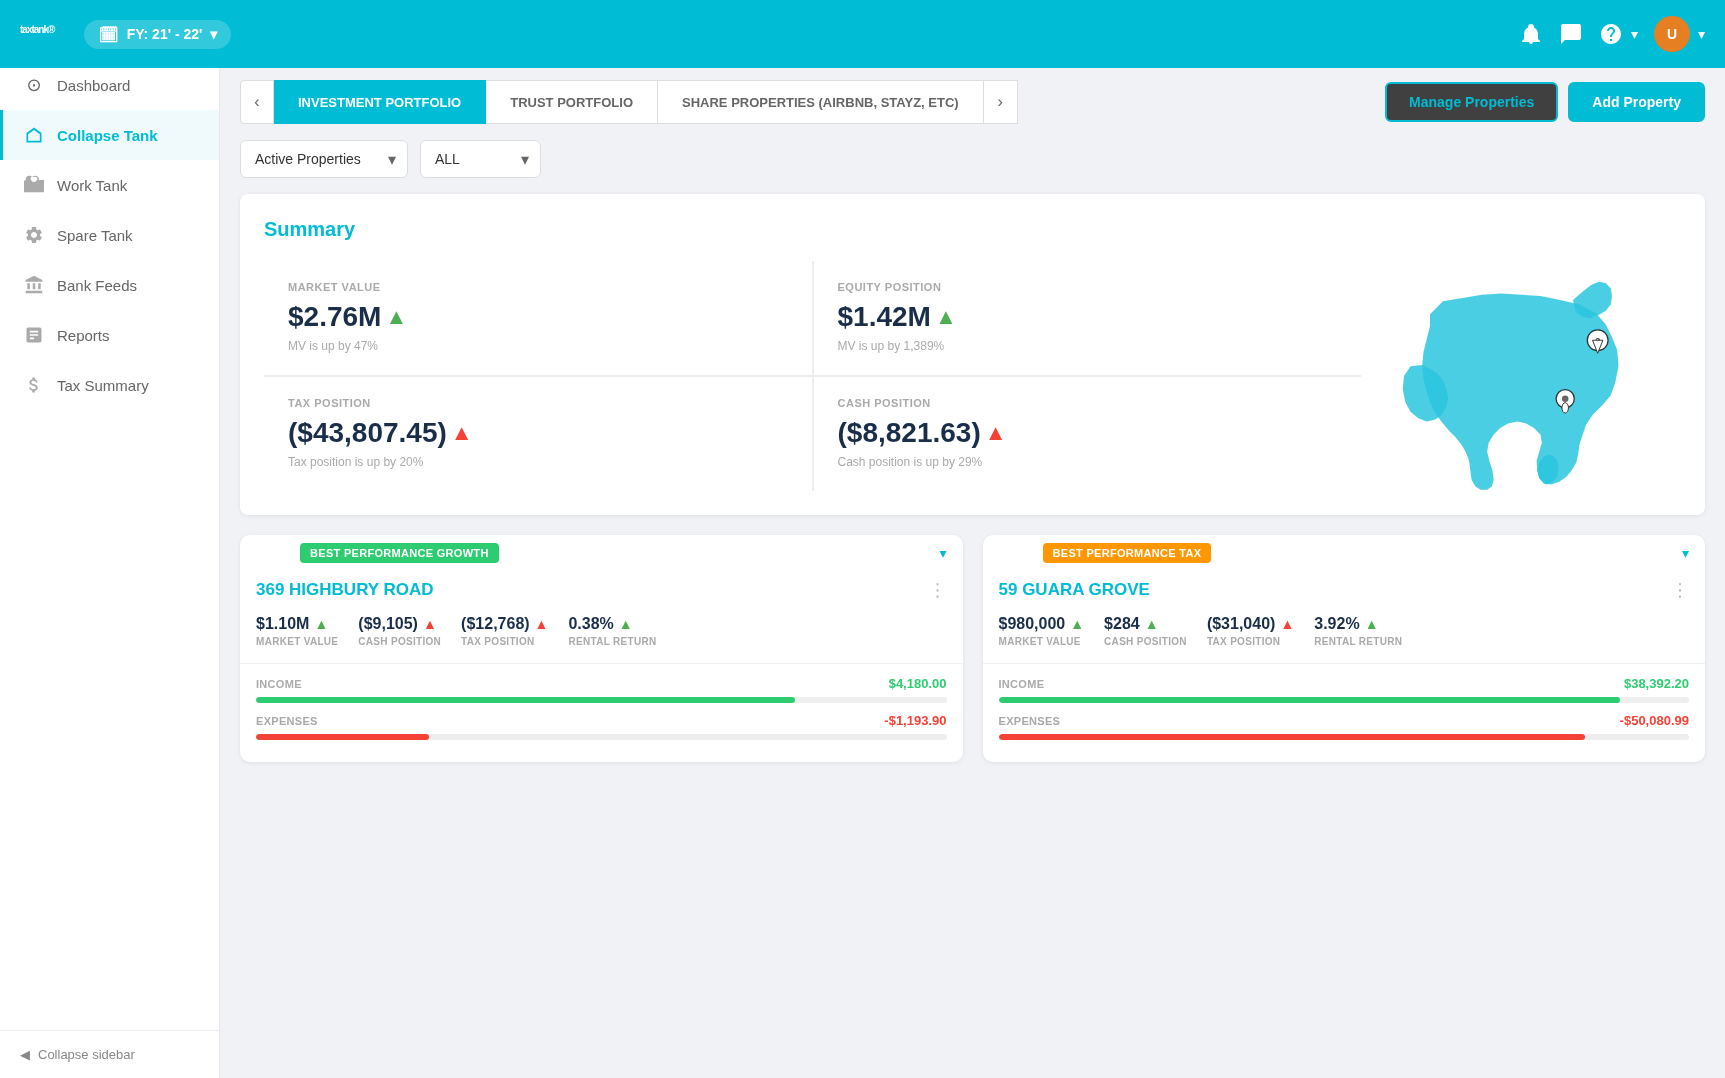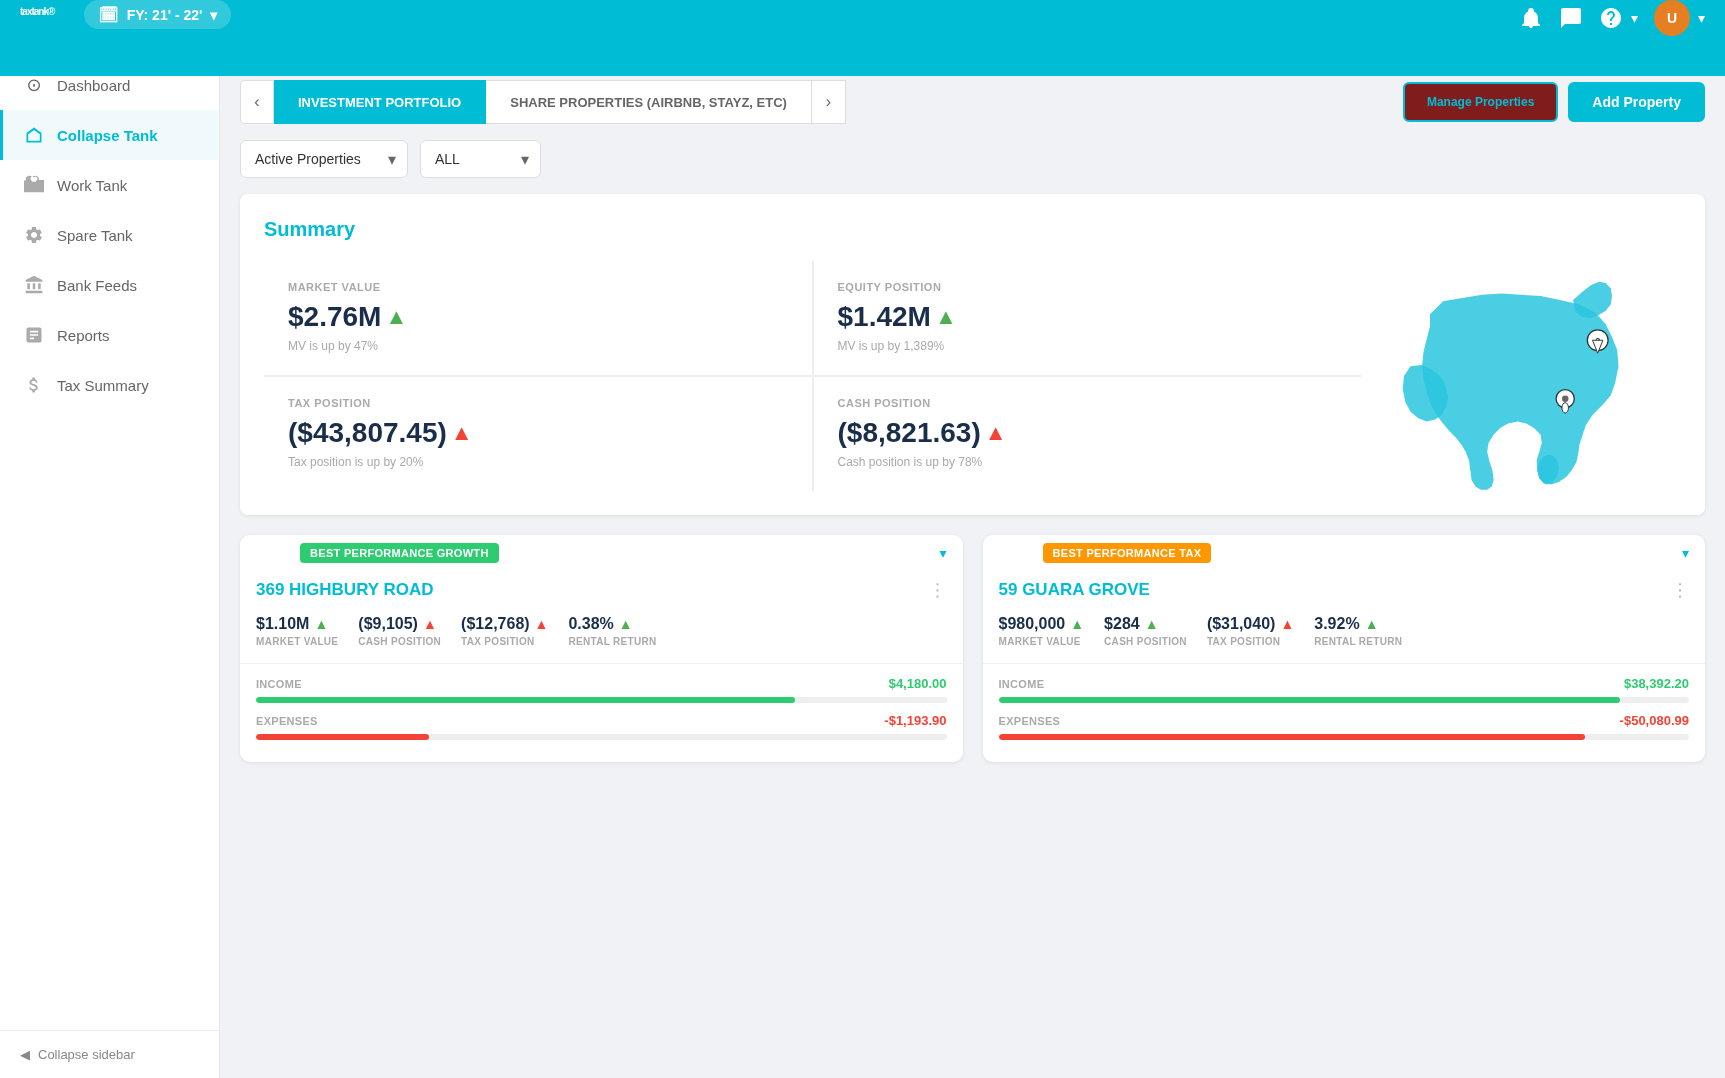--- a/index.html
+++ b/index.html
@@ -1,23 +1,23 @@
 <!DOCTYPE html>
 <html><head>
   <meta charset="utf-8">
   <style>
     * { margin: 0; padding: 0; box-sizing: border-box; }
     body { font-family: 'Segoe UI', Arial, sans-serif; background: #f0f2f5; width: 1725px; min-height: 1078px; overflow-x: hidden; }
 
     
     .header {
       background: #00bcd4;
-      height: 76px;
-      display: flex;
-      align-items: flex-start;
+      height: 68px;
+      display: flex;
+      align-items: center;
       padding: 0 20px;
       position: fixed;
       top: 0; left: 0; right: 0;
       z-index: 100;
     }
     .logo {
       color: white;
       font-size: 28px;
       font-weight: 900;
       letter-spacing: -1px;
@@ -178,26 +178,26 @@
       cursor: pointer;
       color: #666;
       font-size: 16px;
     }
     .tabs-actions {
       margin-left: auto;
       display: flex;
       gap: 10px;
     }
     .btn-manage {
-      background: #7f1d1d;
+      background: #404040;
       border: 2px solid #00bcd4;
       color: #00bcd4;
       padding: 10px 22px;
       border-radius: 6px;
-      font-size: 12px;
+      font-size: 14px;
       font-weight: 700;
       cursor: pointer;
     }
     .btn-add {
       background: #00bcd4;
       border: 2px solid #00bcd4;
       color: white;
       padding: 10px 22px;
       border-radius: 6px;
       font-size: 14px;
@@ -514,20 +514,23 @@
   </div>
 
   <div class="main">
 
     <div class="tabs-bar">
       <div class="tab-nav-btn">‹</div>
       <div class="tab active">
         <span>INVESTMENT PORTFOLIO</span>
       </div>
       <div class="tab">
+        <span>TRUST PORTFOLIO</span>
+      </div>
+      <div class="tab">
         <span>SHARE PROPERTIES (AIRBNB, STAYZ, ETC)</span>
       </div>
       <div class="tab-arrow-right">›</div>
       <div class="tabs-actions">
         <button class="btn-manage">Manage Properties</button>
         <button class="btn-add">Add Property</button>
       </div>
     </div>
 
     <div class="filters">
@@ -578,21 +581,21 @@
             </div>
             <div class="metric-subtitle">Tax position is up by 20%</div>
           </div>
 
           <div class="metric-box">
             <div class="metric-label">CASH POSITION</div>
             <div class="metric-value-row">
               <span class="metric-value">($8,821.63)</span>
               <span class="arrow-up-red">▲</span>
             </div>
-            <div class="metric-subtitle">Cash position is up by 78%</div>
+            <div class="metric-subtitle">Cash position is up by 29%</div>
           </div>
         </div>
 
         <div class="map-area">
           <svg class="australia-map" viewBox="0 0 400 350" xmlns="http://www.w3.org/2000/svg">
 
             <path d="M60,80 L80,60 L110,55 L140,50 L170,48 L200,50 L230,52 L260,58 L290,65 L315,78 L330,95 L340,115 L348,135 L350,160 L345,185 L338,205 L325,220 L310,235 L300,250 L295,265 L290,280 L288,295 L285,308 L278,320 L270,330 L258,338 L246,342 L235,340 L228,332 L225,320 L224,305 L228,292 L232,278 L230,265 L220,255 L208,248 L195,245 L180,248 L168,255 L158,265 L150,278 L148,292 L152,308 L156,320 L158,335 L155,345 L148,350 L138,350 L130,345 L124,335 L122,320 L120,305 L115,292 L108,280 L100,270 L90,260 L80,248 L70,235 L62,220 L55,200 L50,180 L48,158 L50,138 L55,118 L60,98 Z" fill="#29c6de" opacity="0.85"></path>
 
             <path d="M48,158 L30,160 L20,175 L18,195 L22,215 L30,230 L42,240 L55,245 L68,242 L78,235 L85,222 L88,208 L85,195 L80,182 L72,172 L62,165 Z" fill="#29c6de" opacity="0.85"></path>
 

